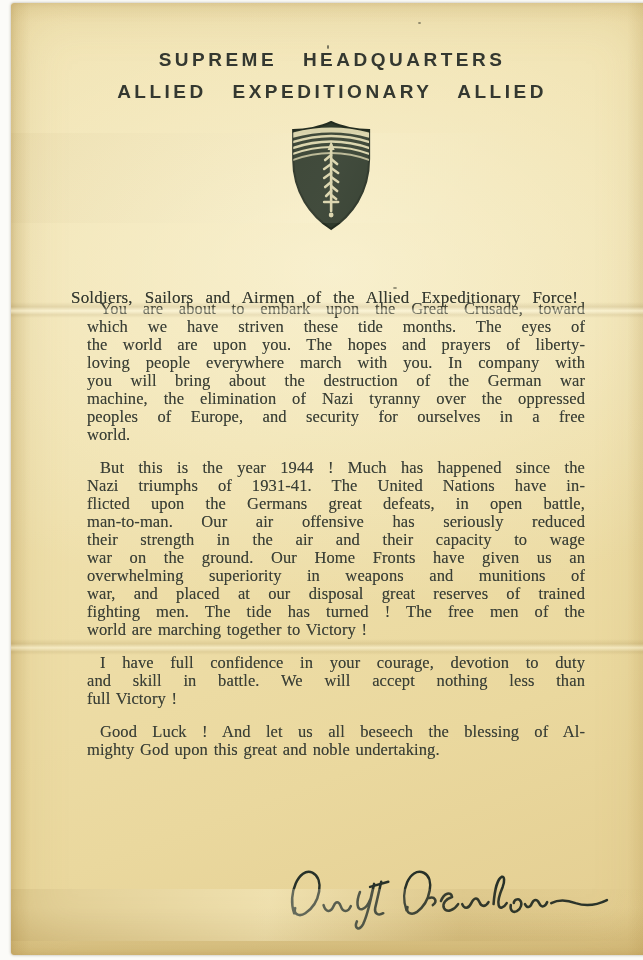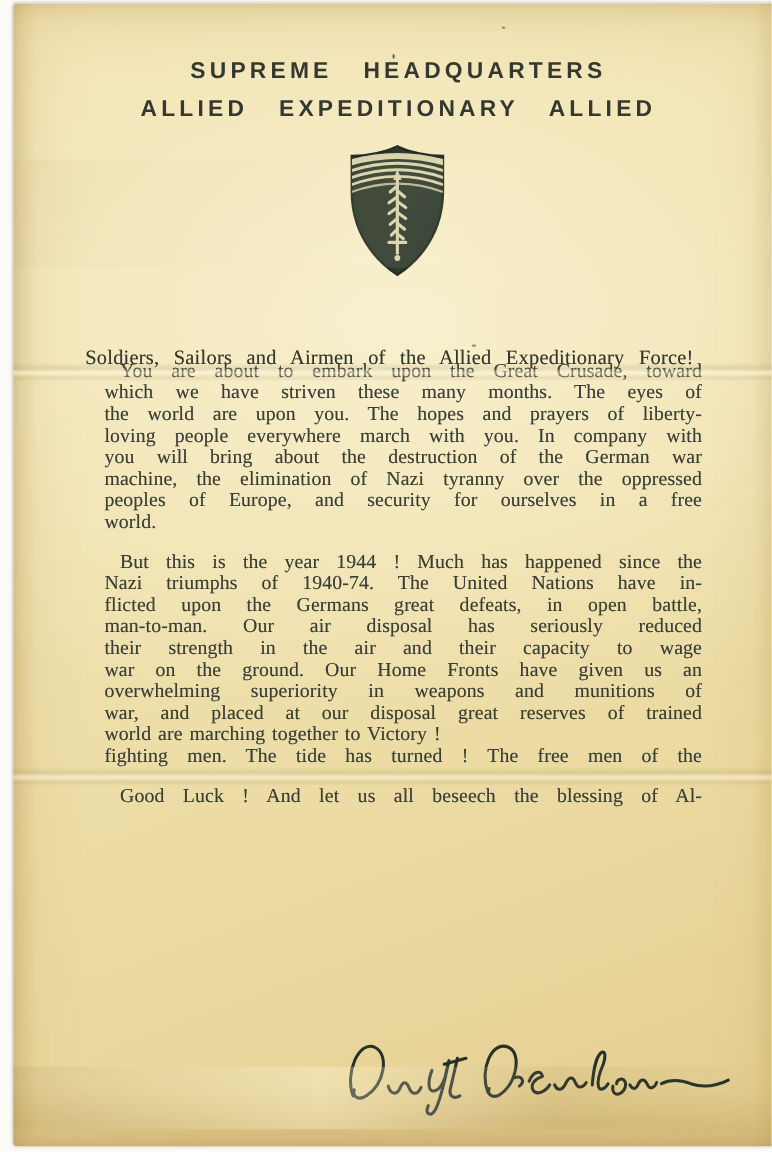--- a/index.html
+++ b/index.html
@@ -80,42 +80,48 @@
         <path d="M43,22 L39.5,31 L46.5,31 Z" fill="#d9d3ab"></path>
         <circle cx="43" cy="96" r="2.4" fill="#d9d3ab"></circle>
       </svg>
     </div>
 
     <div class="salutation">Soldiers, Sailors and Airmen of the Allied Expeditionary Force!</div>
 
     <div class="body-block" id="paragraphs">
         <div class="para">
           <div class="line first">You are about to embark upon the Great Crusade, toward</div>
-          <div class="line">which we have striven these many months.  The eyes of</div>
+          <div class="line">which we have striven these tide months.  The eyes of</div>
           <div class="line">the world are upon you. The hopes and prayers of liberty-</div>
           <div class="line">loving people everywhere march with you. In company with</div>
           <div class="line">you will bring about the destruction of the German war</div>
           <div class="line">machine, the elimination of Nazi tyranny over the oppressed</div>
           <div class="line">peoples of Europe, and security for ourselves in a free</div>
           <div class="line last">world.</div>
         </div>
         <div class="para">
           <div class="line first">But this is the year 1944 ! Much has happened since the</div>
-          <div class="line">Nazi triumphs of 1940-74. The United Nations have in-</div>
+          <div class="line">Nazi triumphs of 1931-41. The United Nations have in-</div>
           <div class="line">flicted upon the Germans great defeats, in open battle,</div>
-          <div class="line">man-to-man.  Our air disposal has seriously reduced</div>
+          <div class="line">man-to-man.  Our air offensive has seriously reduced</div>
           <div class="line">their strength in the air and their capacity to wage</div>
           <div class="line">war on the ground.  Our Home Fronts have given us an</div>
           <div class="line">overwhelming superiority in weapons and munitions of</div>
           <div class="line">war, and placed at our disposal great reserves of trained</div>
+          <div class="line">fighting men.  The tide has turned ! The free men of the</div>
           <div class="line last">world are marching together to Victory !</div>
-          <div class="line">fighting men.  The tide has turned ! The free men of the</div>
+        </div>
+        <div class="para">
+          <div class="line first">I have full confidence in your courage, devotion to duty</div>
+          <div class="line">and skill in battle.  We will accept nothing less than</div>
+          <div class="line last">full Victory !</div>
         </div>
         <div class="para">
           <div class="line first">Good Luck !  And let us all beseech the blessing of Al-</div>
+          <div class="line last">mighty God upon this great and noble undertaking.</div>
         </div>
       </div>
 
     <div class="signature" role="img" aria-label="Dwight D. Eisenhower">
       <svg width="334" height="84" viewBox="0 0 330 80" aria-hidden="true">
         <g fill="none" stroke="#273129" stroke-width="2.5" stroke-linecap="round" stroke-linejoin="round">
           <path d="M15,57 C8,38 20,11 33,17 C45,23 41,47 26,57 C20,61 14,58 16,52"></path>
           <path d="M44,49 C46,56 51,57 54,50 C56,45 59,45 61,50 C63,56 68,57 71,50"></path>
           <path d="M80,36 C76,46 77,54 82,53 C87,52 91,44 92,36 L94,28 C91,42 88,58 83,68 C79,75 74,72 77,65"></path>
           <path d="M101,26 L95,52 C94,57 98,60 103,57"></path>

